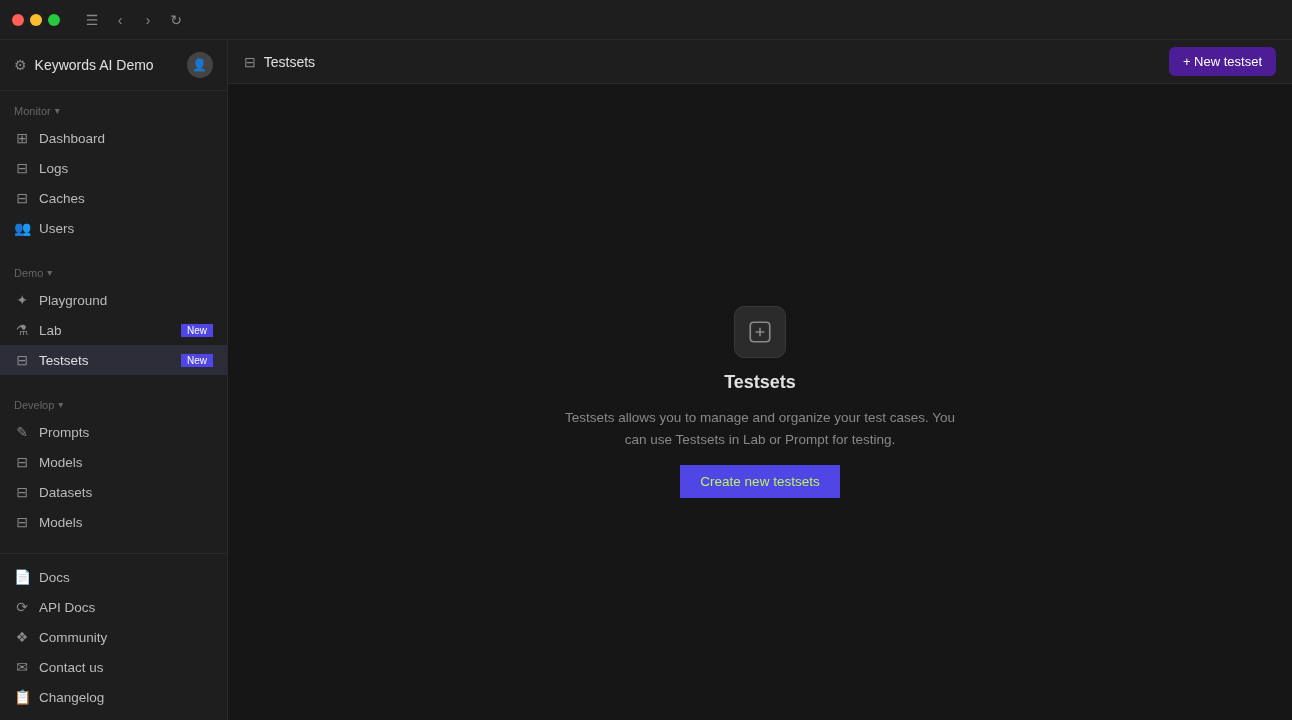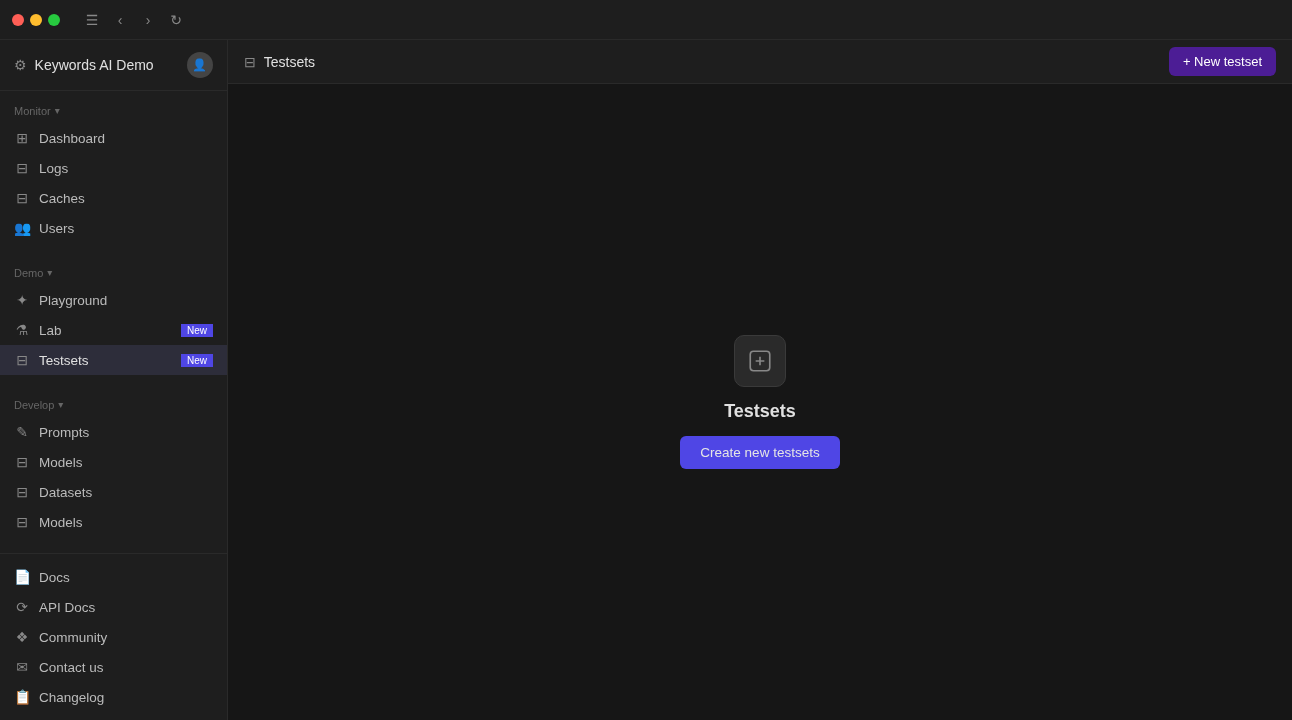--- a/index.html
+++ b/index.html
@@ -237,24 +237,24 @@
       font-weight: 600;
       color: #e0e0e0;
     }
     .empty-desc {
       font-size: 13.5px;
       color: #888;
       line-height: 1.6;
     }
     .create-btn {
       background: #4f46e5;
-      color: #e5e5e5;
+      color: #bef264;
       border: none;
       padding: 9px 20px;
-      border-radius: 6px;
+      border-radius: 0;
       font-size: 13.5px;
       cursor: pointer;
       font-weight: 500;
     }
   </style>
 </head>
 <body>
 
 <div class="titlebar">
   <div class="titlebar-controls">
@@ -385,17 +385,18 @@
 
     <div class="content-body">
       <div class="empty-state">
         <div class="empty-icon">
           <svg width="26" height="26" viewBox="0 0 24 24" fill="none" stroke="#888" stroke-width="1.5">
             <rect x="3" y="3" width="18" height="18" rx="3"></rect>
             <path d="M8 12h8M12 8v8"></path>
           </svg>
         </div>
         <div class="empty-title">Testsets</div>
+        <div class="empty-desc">Testsets allows you to manage and organize your test cases. You can use Testsets in Lab or Prompt for testing.</div>
         <button class="create-btn">Create new testsets</button>
       </div>
     </div>
   </main>
 </div>
 
 </body></html>

